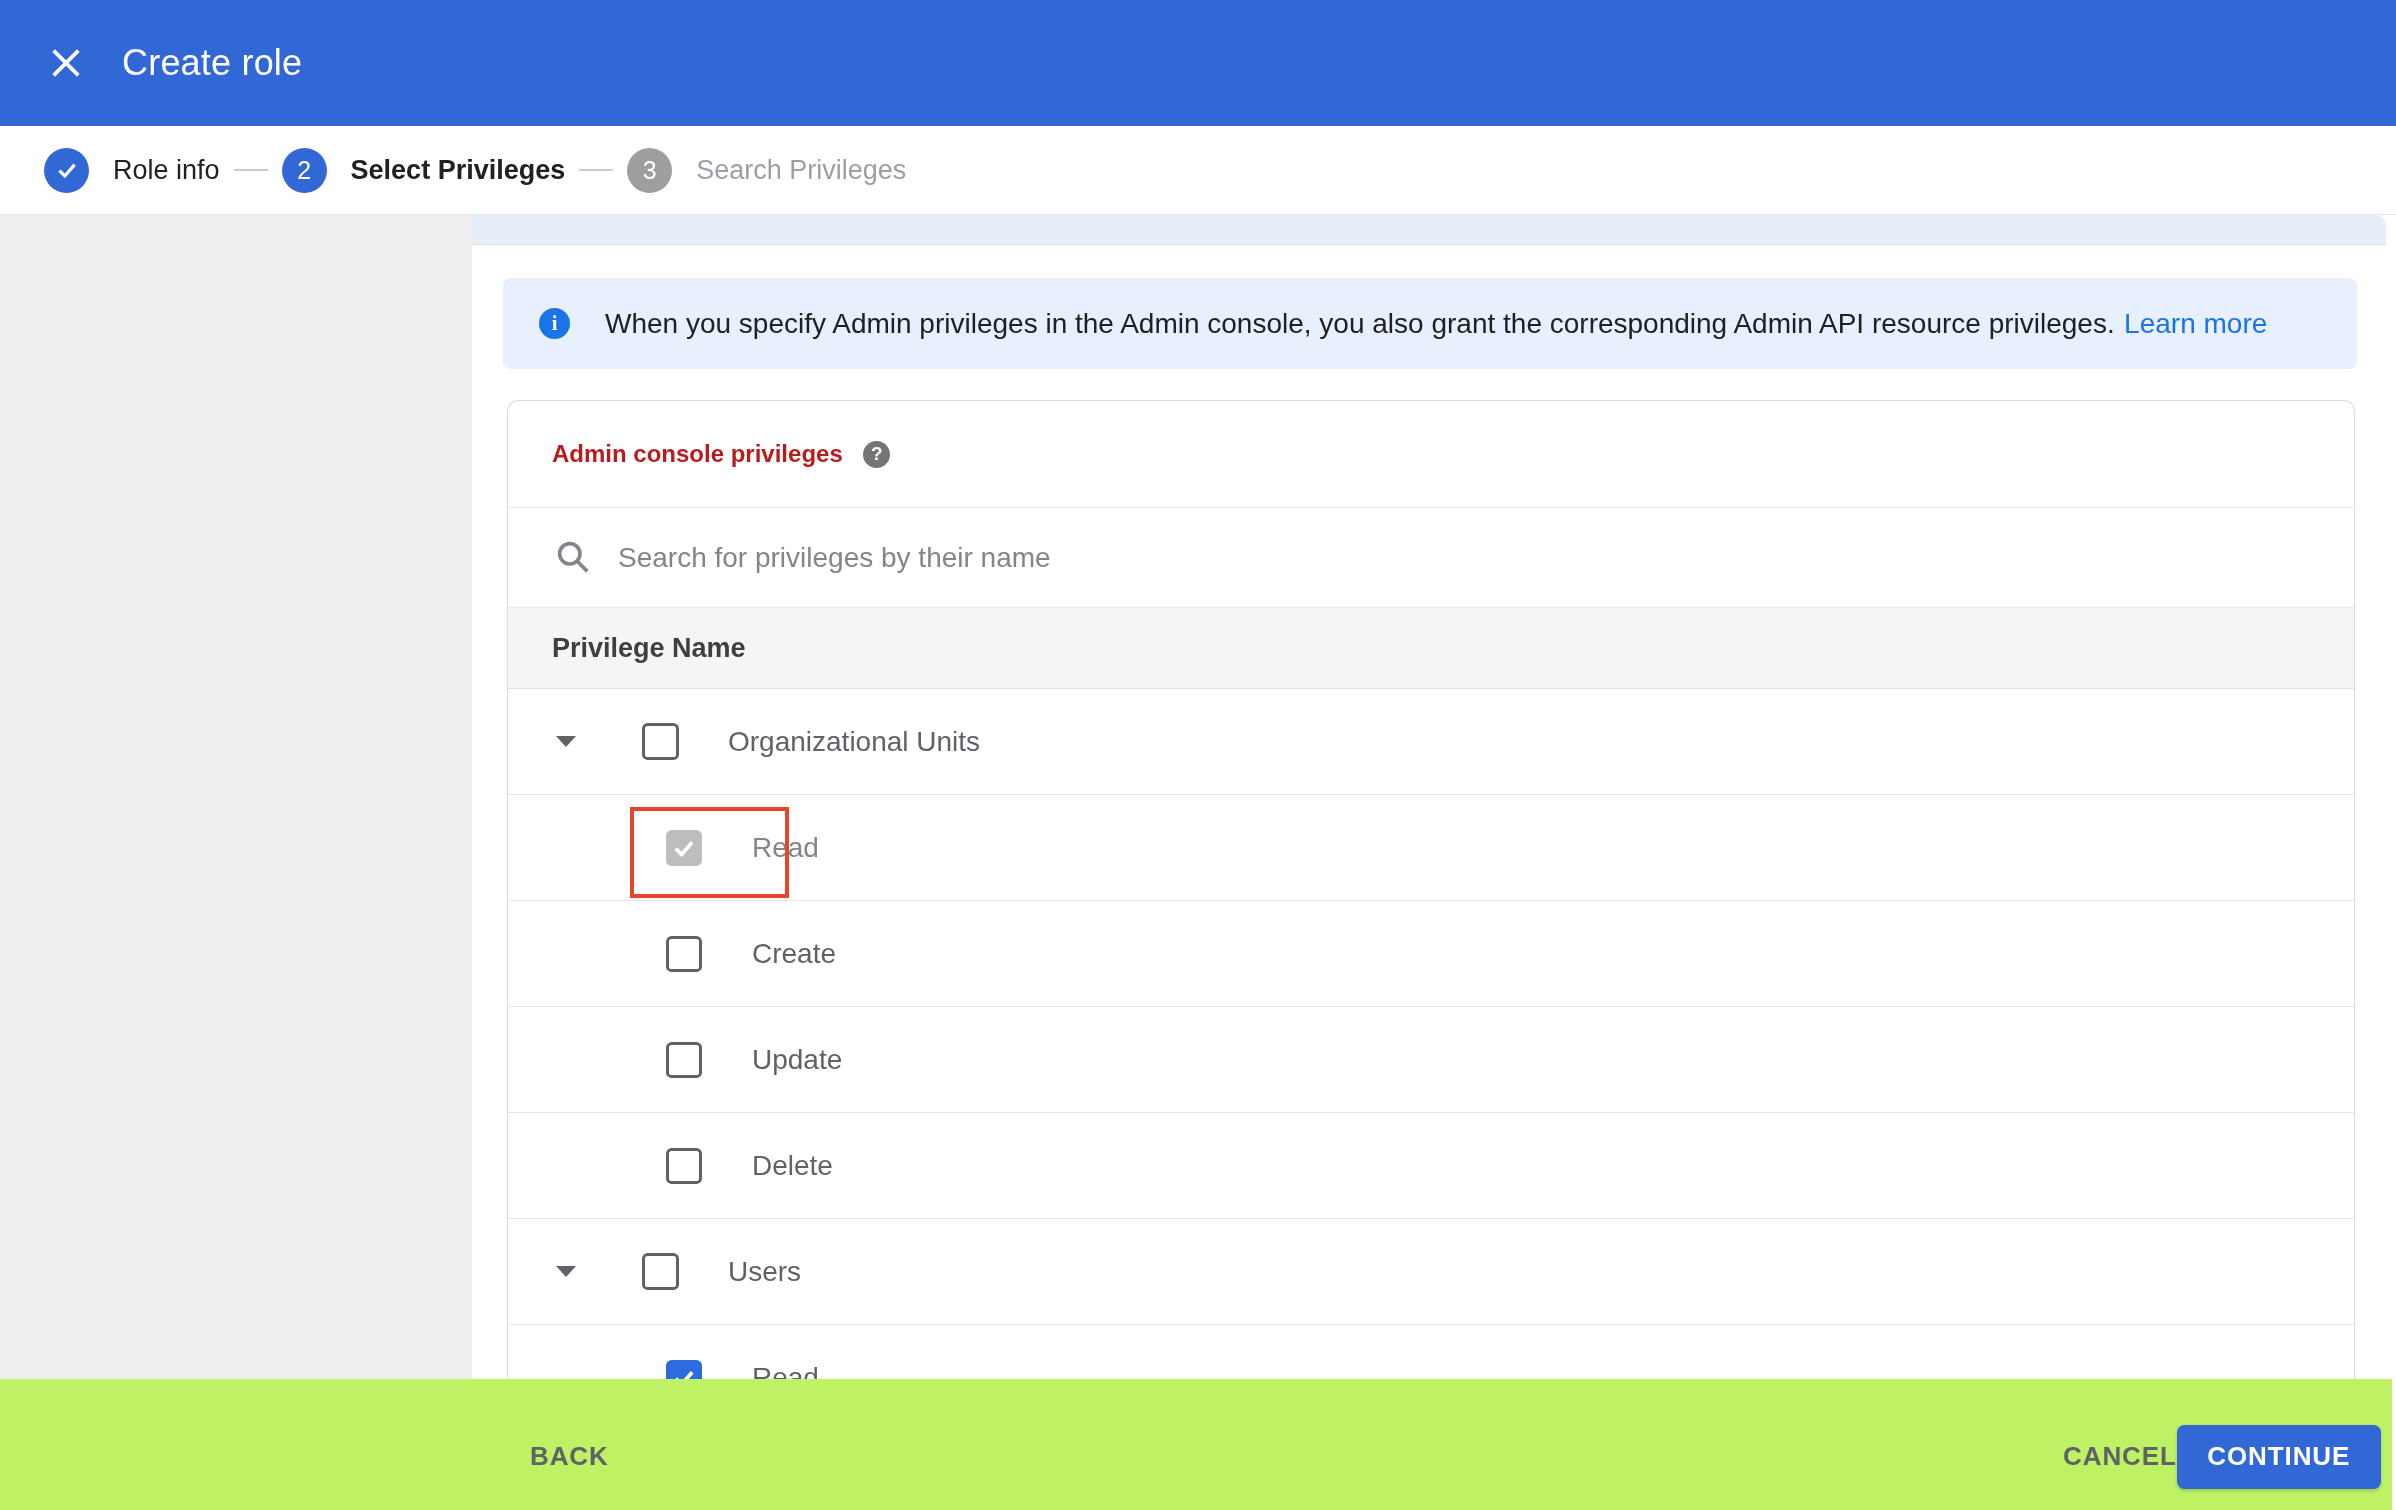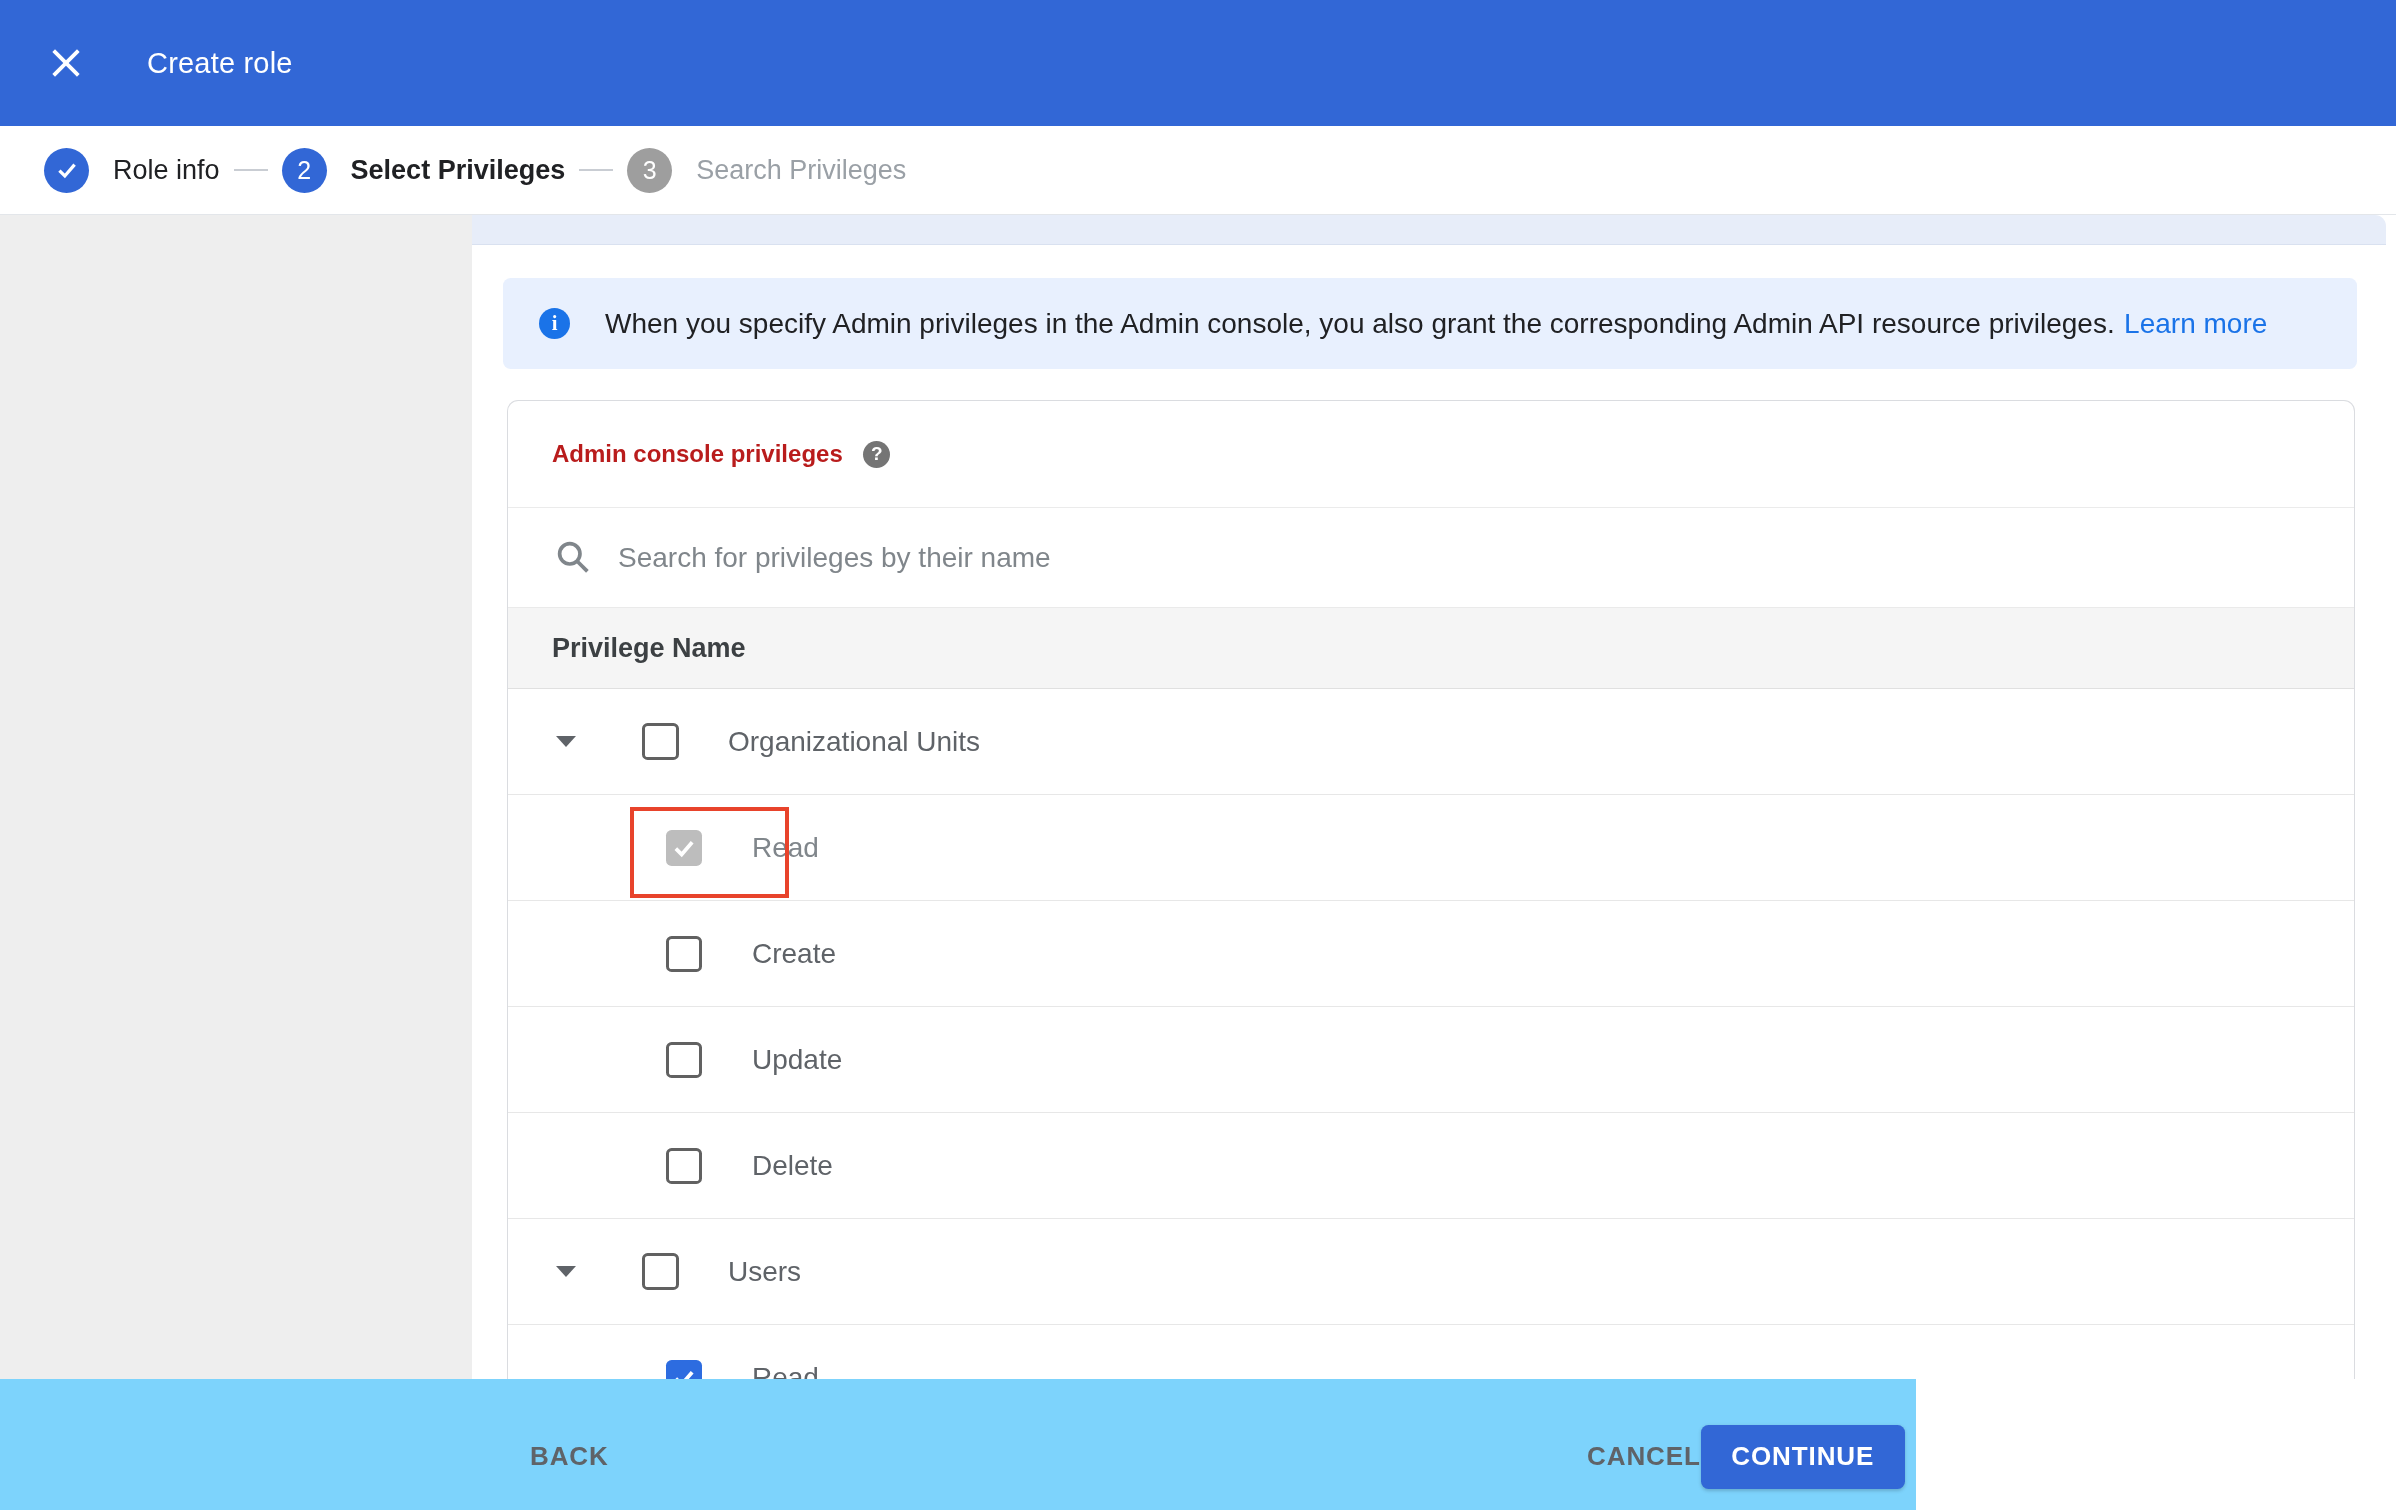--- a/index.html
+++ b/index.html
@@ -3,21 +3,21 @@
 <meta charset="utf-8">
 <style>
   html,body{margin:0;padding:0;background:#fff;}
   .page{position:relative;width:2397px;height:1510px;background:#ffffff;
         font-family:"Liberation Sans",sans-serif;overflow:hidden;}
 
   
   .appbar{position:absolute;left:0;top:0;width:2397px;height:126px;background:#3267d6;
           display:flex;align-items:center;padding-left:45px;box-sizing:border-box;}
   .close-btn{width:41px;height:41px;display:flex;align-items:center;justify-content:center;cursor:pointer;}
-  .appbar-title{color:#ffffff;font-size:29px;margin-left:61px;letter-spacing:0.2px;}
+  .appbar-title{color:#ffffff;font-size:36px;margin-left:36px;letter-spacing:0.2px;}
 
   
   .stepper{position:absolute;left:0;top:126px;width:2397px;height:89px;background:#ffffff;
            border-bottom:1.9px solid #e3e6ea;display:flex;align-items:center;padding-left:44px;box-sizing:border-box;}
   .step{display:flex;align-items:center;}
   .step-circle{width:45px;height:45px;border-radius:50%;display:flex;align-items:center;justify-content:center;
                color:#fff;font-size:25px;flex:none;}
   .step-circle.done,.step-circle.active{background:#3267d6;}
   .step-circle.todo{background:#9e9e9e;}
   .step-label{margin-left:24px;font-size:27px;color:#202124;}
@@ -69,21 +69,21 @@
   .cb.checked-gray{width:36px;height:36px;background:#bdbdbd;border:none;}
   .cb.checked-blue{width:36px;height:36px;background:#2d6ce0;border:none;}
   .prow .lbl{margin-left:18px;font-size:28px;color:#5f6368;}
   .prow .lbl.disabled{color:#80868b;}
   .prow.parent .lbl{margin-left:17px;}
 
   .highlight{position:absolute;left:630px;top:807px;width:159px;height:91px;border:4.7px solid #e8432b;
              box-sizing:border-box;z-index:5;}
 
   
-  .footer{position:absolute;left:0;top:1379px;width:1916px;height:131px;background:#7dd3fc;z-index:10;
+  .footer{position:absolute;left:0;top:1379px;width:2392px;height:131px;background:#bef264;z-index:10;
           display:flex;align-items:center;padding:24px 11.2px 0 530px;box-sizing:border-box;}
   .btn-text{font-size:26px;font-weight:bold;color:#5f6368;letter-spacing:0.9px;cursor:pointer;}
   .footer-spacer{flex:1;}
   .cancel{}
   .btn-primary{width:204px;height:64px;background:#3267d6;border:none;border-radius:7.5px;color:#fff;
                font-size:26px;font-weight:bold;letter-spacing:0.9px;cursor:pointer;
                font-family:"Liberation Sans",sans-serif;box-shadow:0 1.9px 3.7px rgba(0,0,0,.18);}
 </style>
 </head>
 <body>

